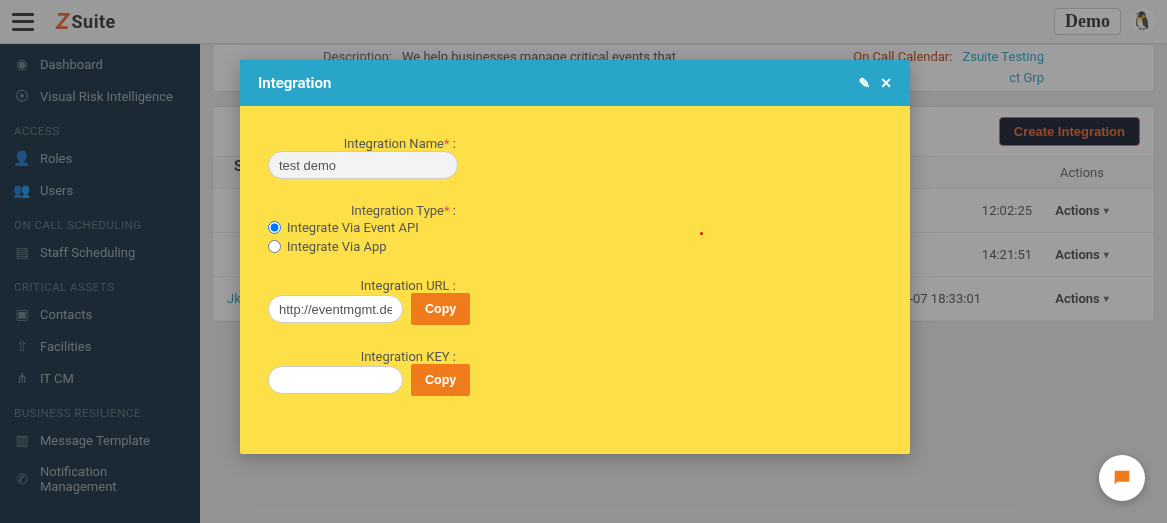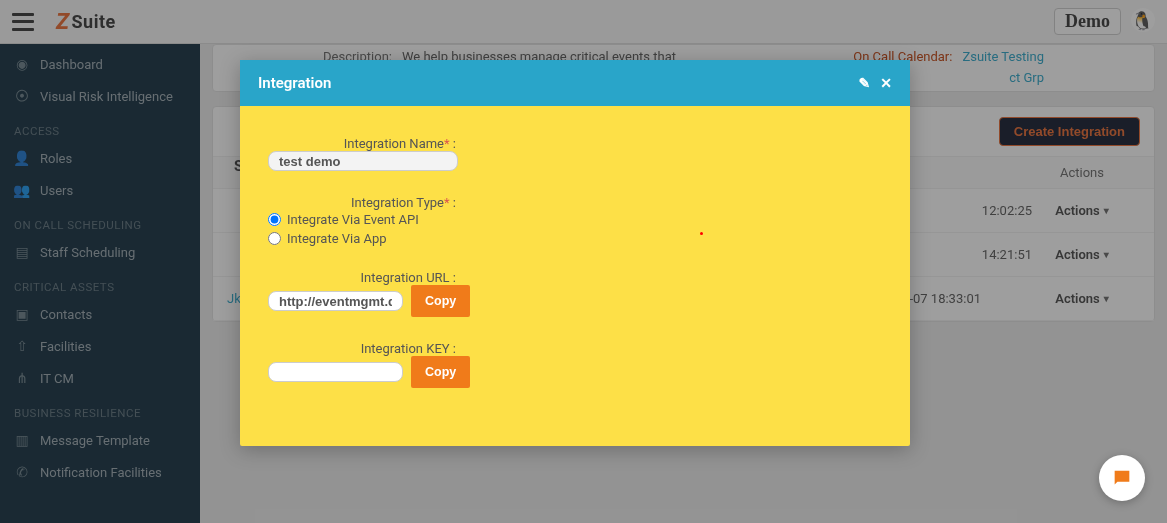--- a/index.html
+++ b/index.html
@@ -50,21 +50,21 @@
   .overlay { position: absolute; inset: 0; background: rgba(40,40,40,0.45); }
   .modal { position: absolute; left: 240px; top: 60px; width: 670px; background: #fde047; border-radius: 2px; box-shadow: 0 4px 20px rgba(0,0,0,.25); }
   .modal-header { background: #29a5c9; color: #fff; padding: 14px 18px; display: flex; align-items: center; font-size: 15px; font-weight: 600; }
   .modal-header .tools { margin-left: auto; display: flex; gap: 10px; font-size: 14px; }
   .modal-header .tool { cursor: pointer; }
   .modal-body { padding: 24px 28px 40px; }
   .form-row { display: flex; align-items: flex-start; margin-bottom: 18px; flex-direction: column; }
   .form-label { width: 210px; text-align: right; padding-right: 22px; color: #555; font-size: 13px; padding-top: 6px; }
   .req { color: #d9534f; }
   .form-field { flex: 1; display: flex; align-items: center; gap: 8px; }
-  .text-input { width: 190px; height: 20px; padding: 4px 10px; border: 1px solid #ccc; border-radius: 8px; font-size: 13px; background: #fff; color: #555; font-weight: bold; }
+  .text-input { width: 190px; height: 28px; padding: 4px 10px; border: 1px solid #ccc; border-radius: 14px; font-size: 13px; background: #fff; color: #555; }
   .text-input.readonly { background: #f3f3f3; }
   .radio-group { display: flex; flex-direction: column; gap: 4px; font-size: 13px; color: #555; padding-top: 2px; }
   .radio-group label { display: flex; align-items: center; gap: 6px; }
   .copy-btn { background: #f07b1a; color: #fff; border: none; padding: 0 14px; height: 32px; border-radius: 2px; font-size: 12.5px; font-weight: 600; cursor: pointer; }
   .red-dot { position: absolute; width: 3px; height: 3px; background: red; border-radius: 50%; }
   .red-dot.d1 { left: 700px; top: 232px; }
   
   
   .chat-fab { position: absolute; right: 22px; bottom: 22px; width: 46px; height: 46px; background: #fff; border-radius: 50%; box-shadow: 0 2px 8px rgba(0,0,0,.25); display: flex; align-items: center; justify-content: center; cursor: pointer; }
   .chat-fab svg { width: 22px; height: 22px; fill: #f07b1a; }
@@ -130,21 +130,21 @@
     <span>IT CM</span>
   </div>
 
   <div class="sidebar-heading">BUSINESS RESILIENCE</div>
   <div class="sidebar-item">
     <span class="s-icon">▥</span>
     <span>Message Template</span>
   </div>
   <div class="sidebar-item">
     <span class="s-icon">✆</span>
-    <span>Notification Facilities</span>
+    <span>Notification Management</span>
   </div>
 </div>
 
 <div class="main">
   <div class="content-card">
     <div class="info-row">
       <span class="lbl">Description:</span>
       <span class="val">We help businesses manage critical events that</span>
       <span class="spacer"></span>
       <span class="right-lbl">On Call Calendar:</span>

